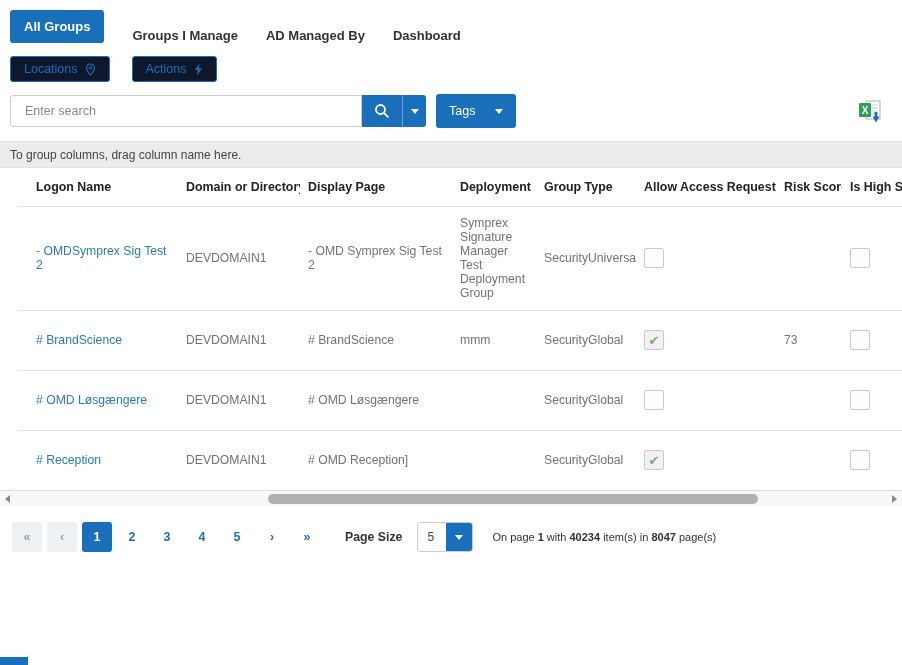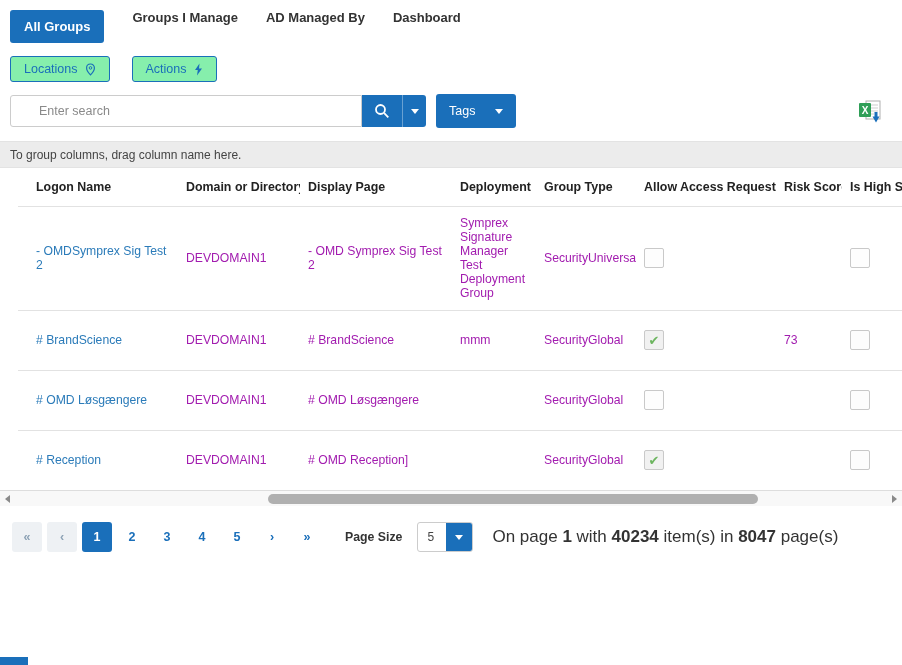--- a/index.html
+++ b/index.html
@@ -1,45 +1,45 @@
 <!DOCTYPE html>
 <html><head>
 <meta charset="utf-8">
 <style>
   * { box-sizing: border-box; margin: 0; padding: 0; }
   html, body { background: #fff; }
   body { font-family: "Liberation Sans", sans-serif; }
   .app { position: relative; width: 902px; height: 665px; background: #fff; overflow: hidden; font-size: 12px; color: #444; }
 
   
-  .tabs-row { display: flex; align-items: flex-start; gap: 28px; padding: 10px 10px 0 10px; }
+  .tabs-row { display: flex; align-items: flex-end; gap: 28px; padding: 10px 10px 0 10px; }
   .tab { font-size: 13px; font-weight: bold; color: #333; cursor: pointer; }
   .tab.active { background: #1a6fba; color: #fff; padding: 9px 14px; border-radius: 3px; }
 
   
   .btn-row { display: flex; align-items: center; gap: 22px; padding: 13px 10px 0 10px; }
-  .btn-outline { display: inline-flex; align-items: center; gap: 7px; border: 1px solid #1a6fba; color: #1a6fba; background: #86efac; border-radius: 3px; padding: 5px 13px; font-size: 12.5px; cursor: pointer; font-family: inherit; }
+  .btn-outline { display: inline-flex; align-items: center; gap: 7px; border: 1px solid #1a6fba; color: #1a6fba; background: #0f172a; border-radius: 3px; padding: 5px 13px; font-size: 12.5px; cursor: pointer; font-family: inherit; }
 
   
   .search-row { display: flex; align-items: center; padding: 12px 10px 0 10px; }
-  .search-input { width: 352px; height: 32px; border: 1px solid #ccc; border-radius: 3px 0 0 3px; padding: 0 28px; font-size: 12.5px; color: #333; font-family: inherit; outline: none; }
+  .search-input { width: 352px; height: 32px; border: 1px solid #ccc; border-radius: 3px 0 0 3px; padding: 0 14px; font-size: 12.5px; color: #333; font-family: inherit; outline: none; }
   .search-input::placeholder { color: #8a8a8a; }
   .btn-search { width: 40px; height: 32px; background: #1a6fba; border: none; display: flex; align-items: center; justify-content: center; cursor: pointer; }
   .btn-search-caret { width: 24px; height: 32px; background: #1a6fba; border: none; border-left: 1px solid rgba(255,255,255,0.35); border-radius: 0 3px 3px 0; display: flex; align-items: center; justify-content: center; cursor: pointer; }
   .btn-tags { margin-left: 10px; height: 34px; background: #1a6fba; color: #fff; border: none; border-radius: 3px; padding: 0 13px; font-size: 12.5px; display: inline-flex; align-items: center; gap: 20px; cursor: pointer; font-family: inherit; }
   .caret-down { width: 0; height: 0; border-left: 4px solid transparent; border-right: 4px solid transparent; border-top: 5px solid #fff; }
   .btn-excel { margin-left: auto; margin-right: 4px; width: 34px; height: 32px; background: transparent; border: none; cursor: pointer; display: flex; align-items: center; justify-content: center; }
 
   
   .group-hint { margin-top: 13px; height: 27px; line-height: 26px; background: #ececec; color: #444; padding-left: 10px; font-size: 12px; border-top: 1px solid #e3e3e3; border-bottom: 1px solid #e3e3e3; }
 
   
   table { width: 902px; border-collapse: collapse; table-layout: fixed; margin-left: 18px; }
   th { text-align: left; font-size: 12.4px; color: #222; padding: 0 8px; height: 38px; vertical-align: middle; cursor: pointer; overflow: hidden; white-space: nowrap; }
-  td { font-size: 12.2px; color: #a21caf; padding: 8px; vertical-align: middle; border-top: 1px solid #e2e2e2; overflow: hidden; }
+  td { font-size: 12.2px; color: #737373; padding: 8px; vertical-align: middle; border-top: 1px solid #e2e2e2; overflow: hidden; }
   th:first-child, td:first-child { padding-left: 18px; }
   tr.r-tall td { height: 104px; }
   tr.r-norm td { height: 60px; }
   td.link { color: #2b7bb9; cursor: pointer; }
   .checkbox { width: 20px; height: 20px; border: 1px solid #c9c9c9; border-radius: 2px; background: #fdfdfd; display: flex; align-items: center; justify-content: center; font-size: 13px; cursor: pointer; color: #6cb55f; }
   .checkbox.checked { background: #f1f1f1; }
   .checkbox.checked::after { content: "\2714"; }
 
   
   .hscroll { position: relative; width: 902px; height: 16px; background: #f8f8f8; border-top: 1px solid #ddd; }
@@ -51,21 +51,21 @@
   .pager { display: flex; align-items: center; padding: 16px 10px 0 12px; gap: 5px; }
   .pg { min-width: 30px; height: 30px; display: flex; align-items: center; justify-content: center; border-radius: 3px; font-size: 12.5px; cursor: pointer; }
   .pg.nav-disabled { background: #eef1f4; color: #8da2b5; font-weight: bold; }
   .pg.num { color: #1a6fba; font-weight: bold; }
   .pg.num.active { background: #1a6fba; color: #fff; }
   .pg.arrow { color: #1a6fba; font-weight: bold; }
   .page-size-label { margin-left: 12px; font-weight: bold; color: #333; font-size: 12.3px; padding-left: 6px; }
   .page-size { margin-left: 10px; display: flex; height: 30px; border: 1px solid #ccc; border-radius: 3px; overflow: hidden; background: #fff; }
   .page-size .val { width: 28px; display: flex; align-items: center; padding-left: 9px; color: #444; }
   .page-size .caretbtn { width: 26px; background: #1a6fba; display: flex; align-items: center; justify-content: center; border: none; cursor: pointer; }
-  .summary { margin-left: 14px; color: #333; font-size: 17px; white-space: pre; }
+  .summary { margin-left: 14px; color: #333; font-size: 11px; white-space: pre; }
   .summary b { font-weight: bold; }
 
   .partial-bottom { position: absolute; left: 0; bottom: 0; width: 28px; height: 8px; background: #1a6fba; }
 </style>
 </head>
 <body>
 
 <div class="app">
 
   <div class="tabs-row">

